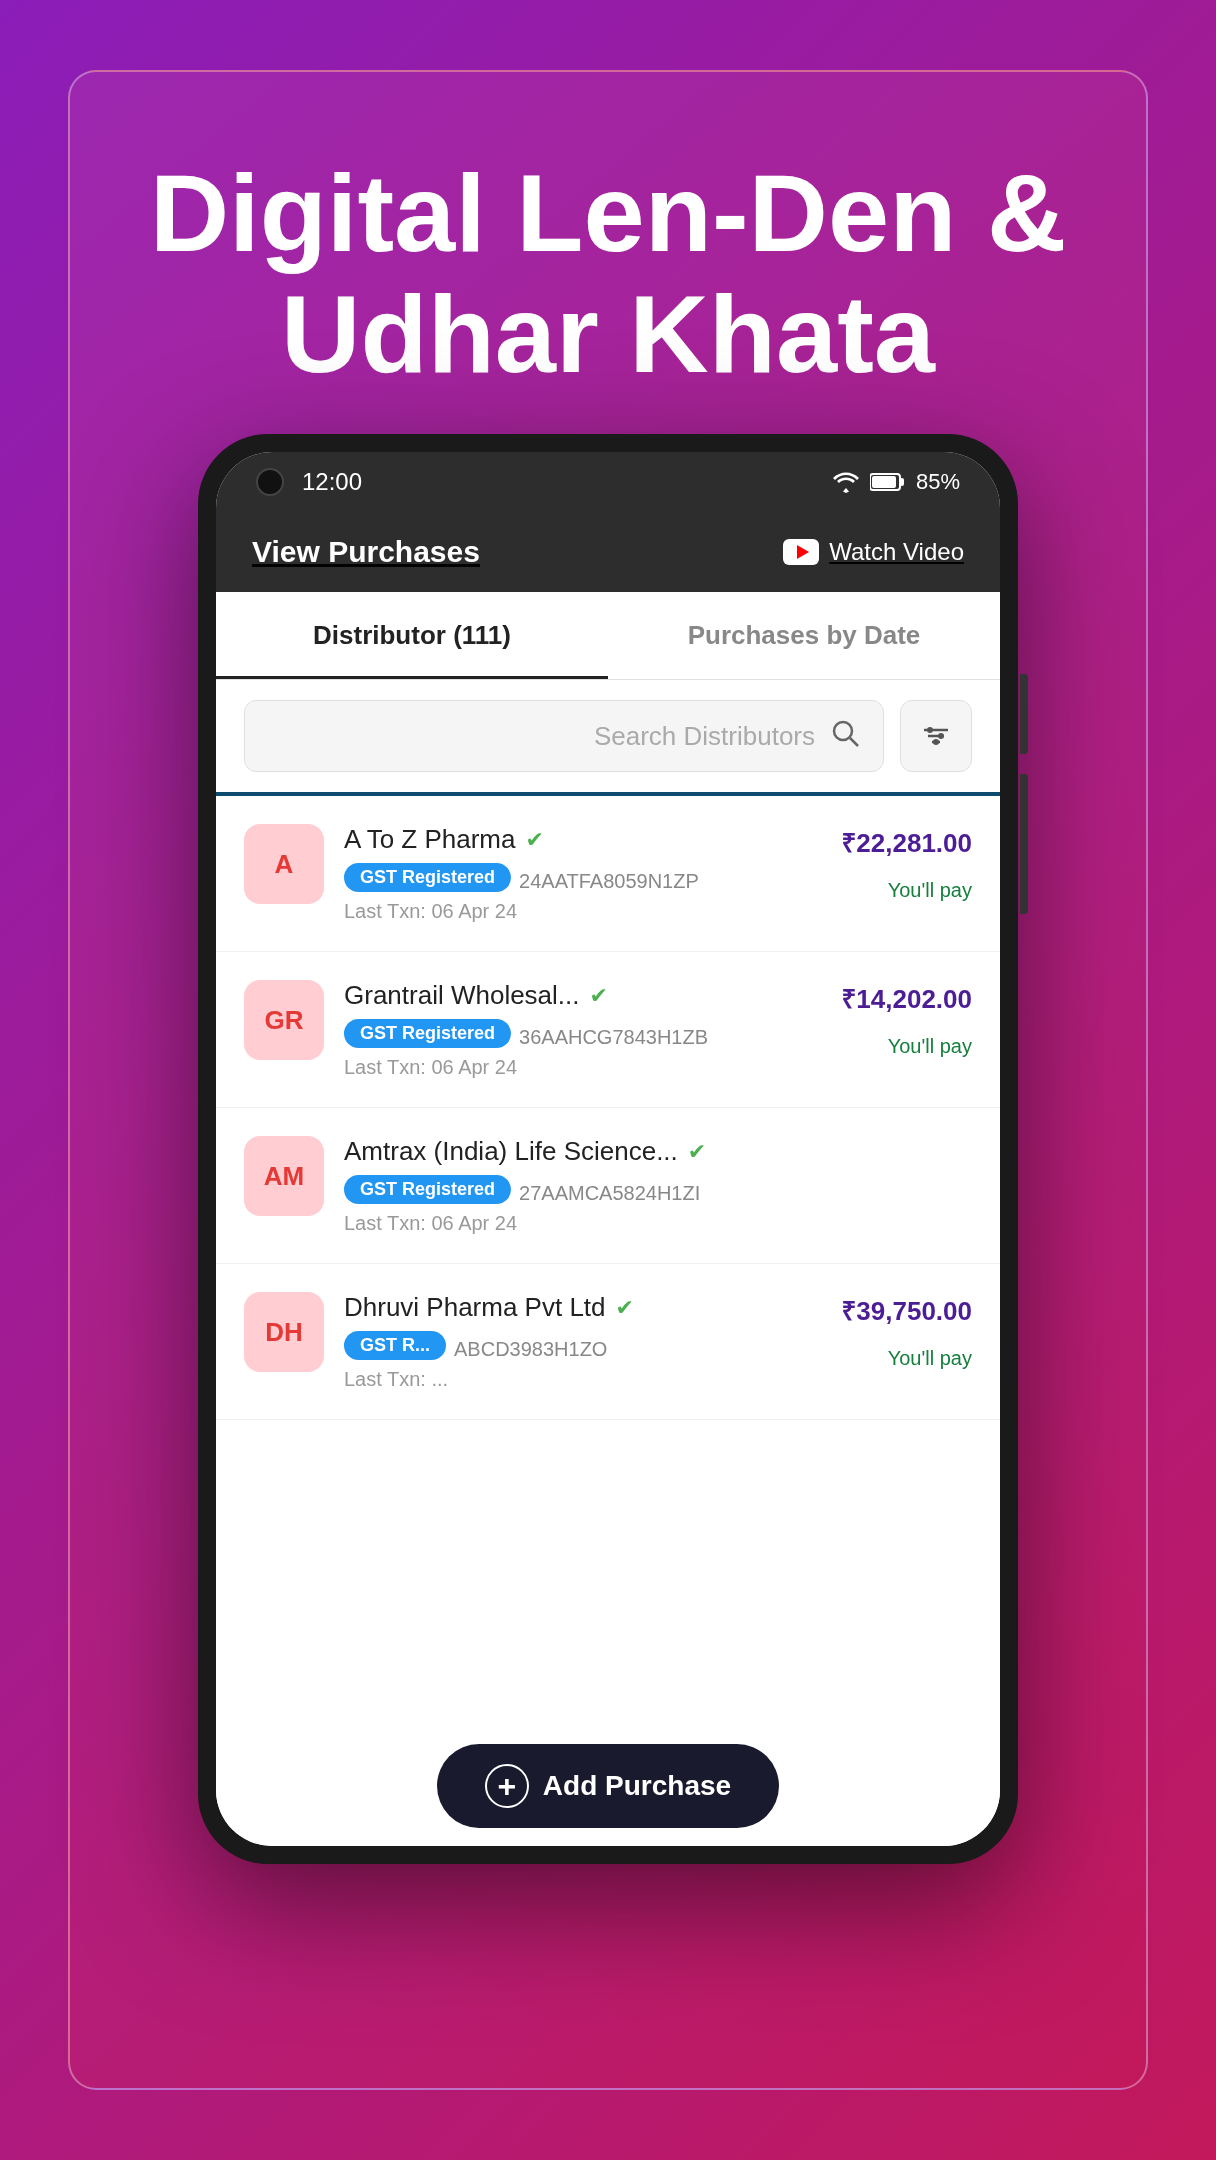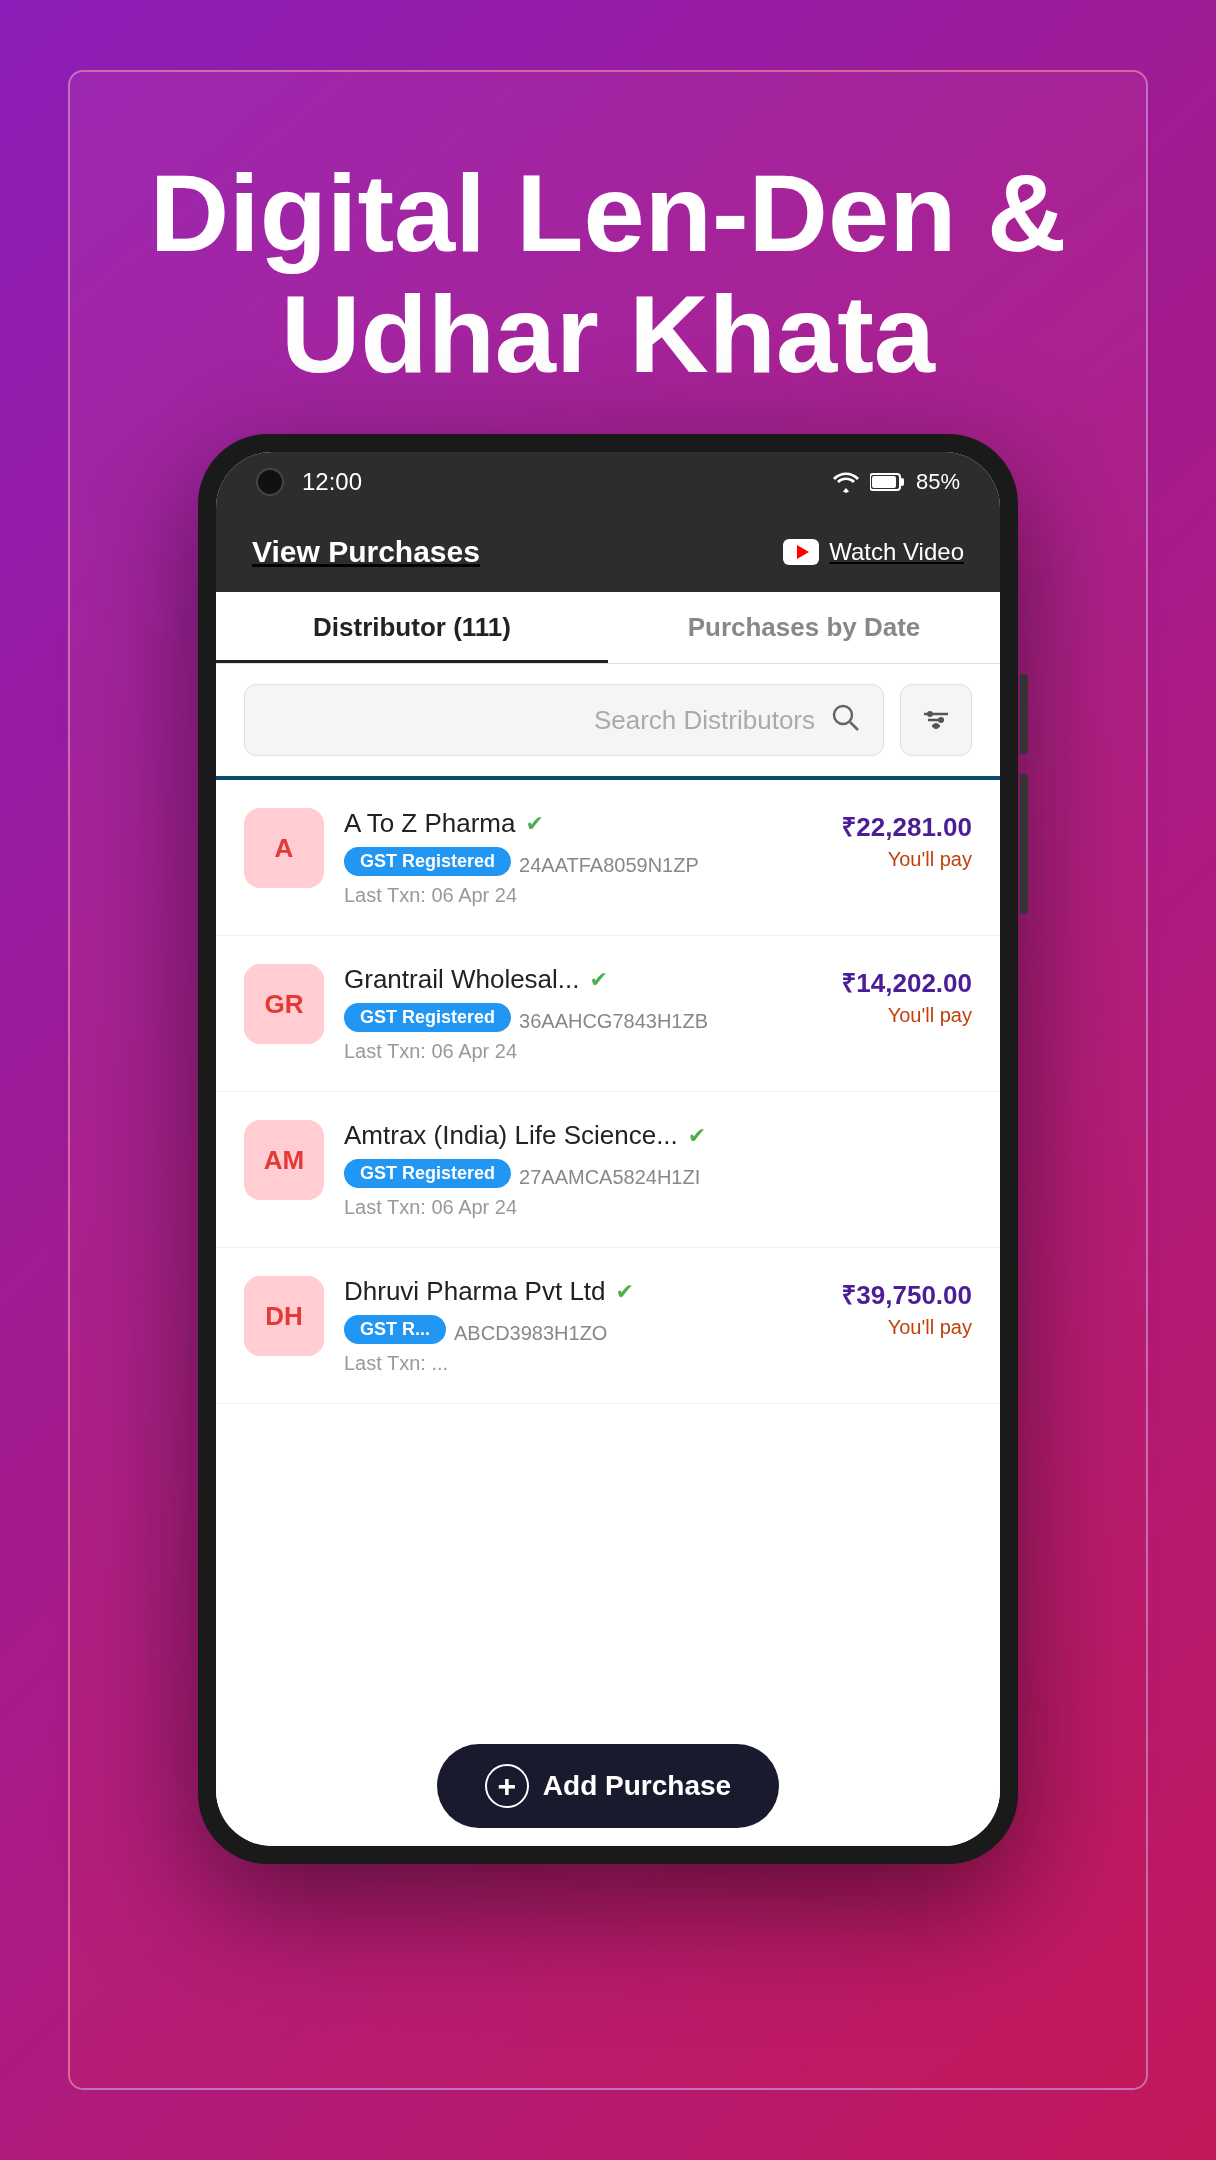--- a/index.html
+++ b/index.html
@@ -12,21 +12,21 @@
       align-items: center;
       justify-content: center;
       font-family: -apple-system, BlinkMacSystemFont, 'Segoe UI', sans-serif;
       overflow: hidden;
     }
 
     .outer-card {
       width: 1080px;
       height: 2020px;
       border: 2px solid rgba(255,255,255,0.35);
-      border-radius: 15px;
+      border-radius: 28px;
       background: linear-gradient(140deg, #9C27B0 0%, #C2185B 100%);
       display: flex;
       flex-direction: column;
       align-items: center;
       padding: 80px 40px 60px;
     }
 
     .hero-title {
       font-size: 110px;
       font-weight: 900;
@@ -154,21 +154,21 @@
       height: 0;
       border-top: 7px solid transparent;
       border-bottom: 7px solid transparent;
       border-left: 12px solid #ff0000;
       margin-left: 3px;
     }
 
     
     .tabs-bar {
       background: #fff;
-      height: 72px;
+      height: 88px;
       display: flex;
       align-items: stretch;
       flex-shrink: 0;
       border-bottom: 1px solid #e0e0e0;
     }
 
     .tab {
       flex: 1;
       display: flex;
       align-items: center;
@@ -351,23 +351,23 @@
     }
 
     .amount-value {
       font-size: 26px;
       font-weight: 700;
       color: #4c1d95;
     }
 
     .amount-label {
       font-size: 20px;
-      color: #c2410c;
+      color: #15803d;
       display: block;
-      margin-top: 4px;
+      margin-top: 19px;
     }
 
     
     .fab-area {
       background: #fff;
       padding: 18px 28px;
       display: flex;
       justify-content: center;
       flex-shrink: 0;
     }

